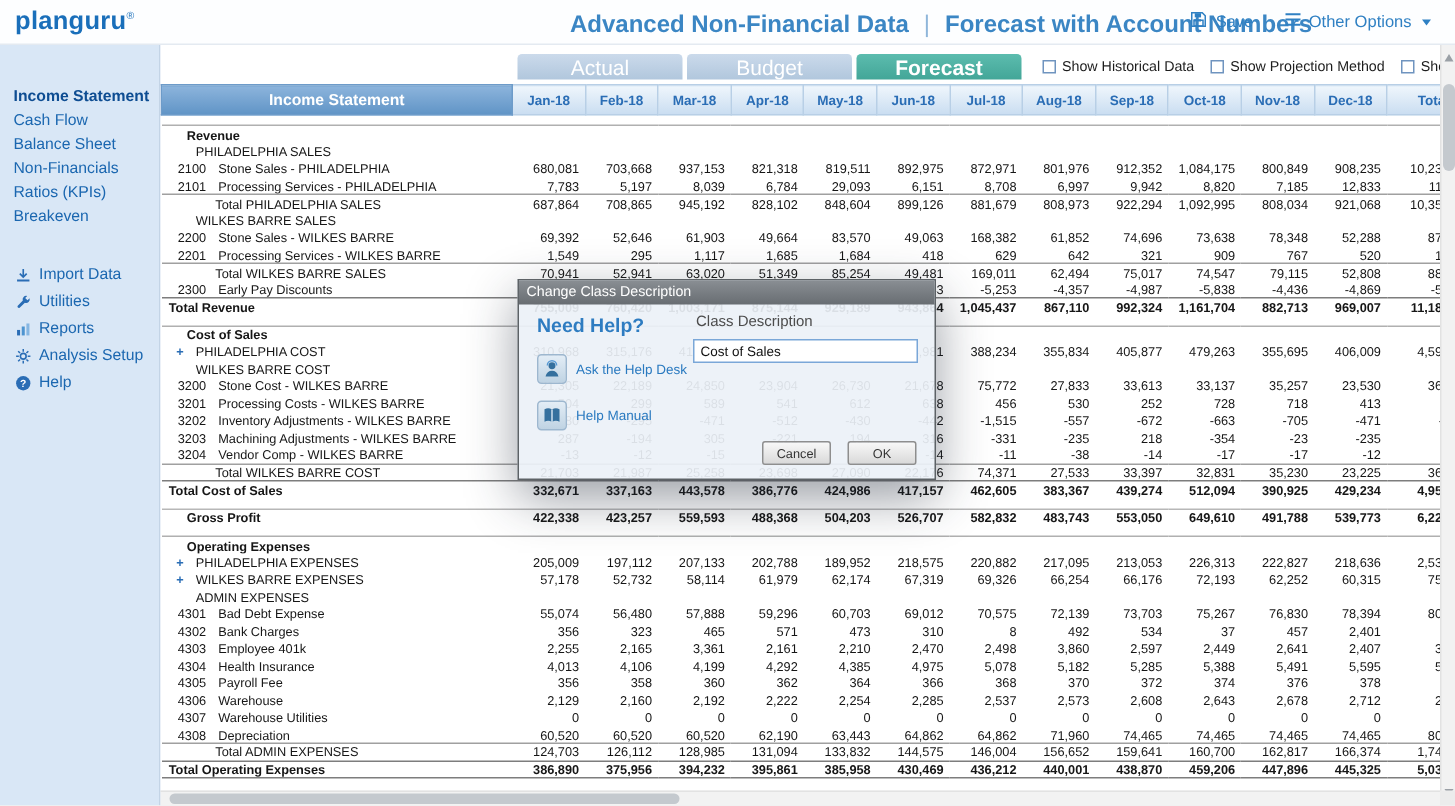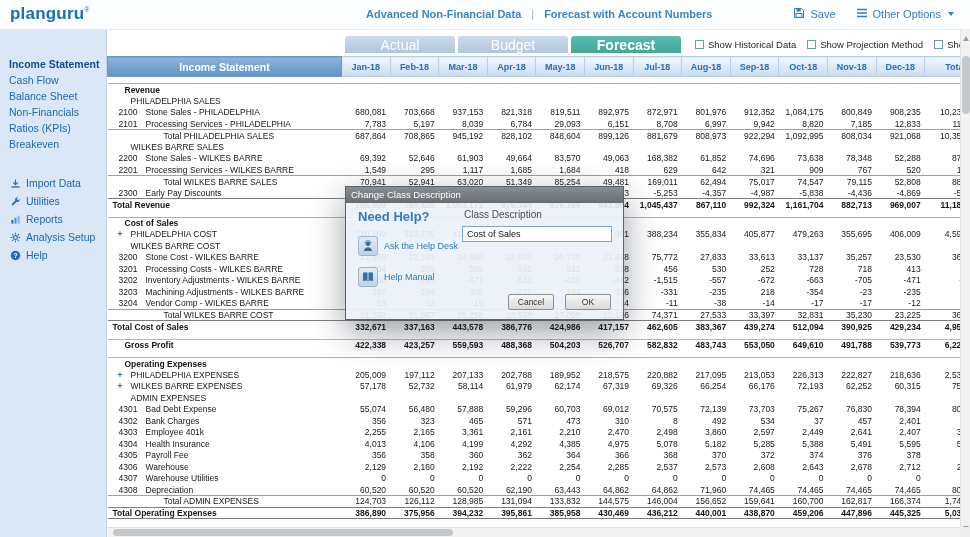--- a/index.html
+++ b/index.html
@@ -4,21 +4,21 @@
 <style>
   *{margin:0;padding:0;box-sizing:border-box}
   html,body{background:#e8e8e8}
   body{font-family:"Liberation Sans",sans-serif}
   .app{position:relative;width:970px;height:537px;background:#fff;overflow:hidden;margin:0 auto}
 
   
   .topbar{position:absolute;left:0;top:0;width:970px;height:30px;background:#fdfeff;border-bottom:1px solid #e4eaf1}
   .logo{position:absolute;left:10px;top:4px;font-size:17px;font-weight:bold;color:#1a6fba;letter-spacing:.2px}
   .logo sup{font-size:7px;font-weight:normal}
-  .toplinks{position:absolute;left:366px;top:8px;font-size:11px;font-weight:bold;color:#3b86c4;display:flex;gap:10px;align-items:flex-start}
+  .toplinks{position:absolute;left:380px;top:8px;font-size:16px;font-weight:bold;color:#3b86c4;display:flex;gap:10px;align-items:flex-start}
   .toplinks .sep{color:#8fb6da;font-weight:normal}
   .topactions{position:absolute;right:16px;top:7px;display:flex;gap:20px;font-size:11px;color:#2f80c3;align-items:center}
   .topaction{display:flex;align-items:center;gap:5px;cursor:pointer}
   .caret{width:0;height:0;border-left:3.5px solid transparent;border-right:3.5px solid transparent;border-top:4px solid #2f80c3;margin-left:2px}
 
   
   .sidebar{position:absolute;left:0;top:30px;width:107px;height:507px;background:#d9e7f6;border-right:1px solid #c3d4e6;font-size:10.5px;color:#1b67b0}
   .nav{padding-top:26px}
   .nav-item{padding:2px 9px;line-height:12px;cursor:pointer;white-space:nowrap}
   .nav-item.active{font-weight:bold;color:#0e4d92}
@@ -45,21 +45,21 @@
   th.mh{background:linear-gradient(#eff6fc,#c9ddf1);color:#2a6db5;font-size:9px;font-weight:bold;border:1px solid #b8cfe6;height:20px;text-align:center}
   td{height:11.5px;font-size:8.5px;color:#161616;white-space:nowrap;overflow:hidden;vertical-align:middle}
   td.num{text-align:right;padding-right:4px}
   td.lab{padding-left:11px}
   td.sp{height:7px}
   tr.section td{font-weight:bold;border-top:1px solid #b0b0b0}
   tr.section td.lab{padding-left:17px}
   tr.group td.lab{padding-left:23px}
   tr.group.expand td.lab{padding-left:10px}
   tr.subtotal td{border-top:1px solid #a0a0a0}
-  tr.subtotal td.lab{padding-left:56px}
+  tr.subtotal td.lab{padding-left:36px}
   tr.total td{font-weight:bold;border-top:1px solid #7d7d7d}
   tr.total td.lab{padding-left:5px}
   tr.total.end td{border-bottom:1px solid #7d7d7d}
   tr.total.gross td{border-top:1px solid #b7b7b7}
   tr.total.gross td.lab{padding-left:17px}
   .acct{display:inline-block;width:27px}
   .exp{display:inline-block;width:13px;color:#2a6db5;font-weight:bold}
 
   
   .vscroll{position:absolute;right:0;top:30px;width:10px;height:507px;background:#f2f2f2;border-left:1px solid #e2e2e2}

